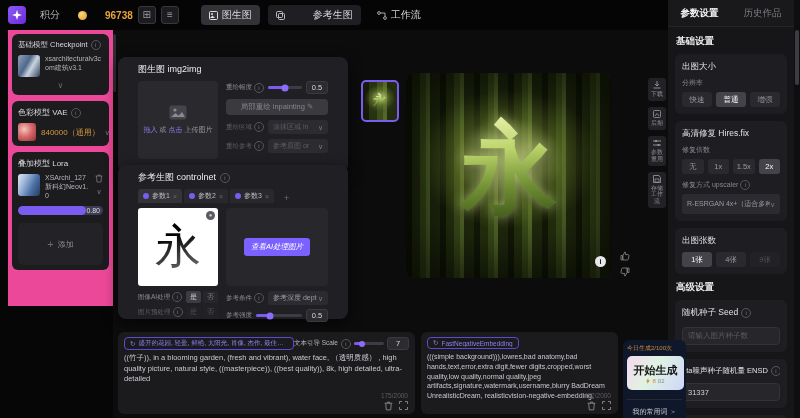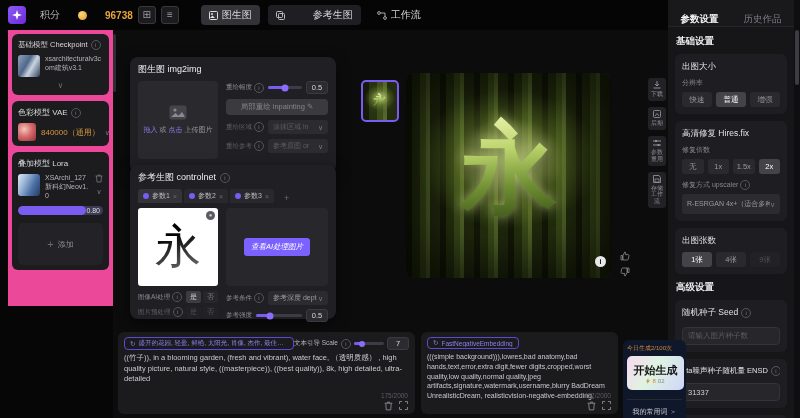--- a/index.html
+++ b/index.html
@@ -38,21 +38,21 @@
   .lslider{position:relative;height:9px;border-radius:5px;background:#3c3c55;margin-top:6px;overflow:hidden;}
   .lslider .fill{position:absolute;left:0;top:0;bottom:0;width:80%;background:#7a5cf0;border-radius:5px;}
   .lslider .val{position:absolute;right:3px;top:0;font-size:7px;color:#dedee4;line-height:9px;}
   .addbtn{margin-top:8px;height:42px;border-radius:5px;background:#232327;color:#8a8a92;font-size:8px;
           display:flex;align-items:center;justify-content:center;gap:4px;}
   .trash{color:#77777e;}
   
   .canvas{left:113px;top:30px;width:555px;height:388px;background:#0c0c0d;}
   .cscroll{left:113px;top:34px;width:3px;height:58px;background:#2e2e32;border-radius:2px;}
   
-  .fpanel{position:absolute;background:#202024;border-radius:8px;box-shadow:0 4px 14px rgba(0,0,0,.6);padding:6px 8px;margin-left:12px;}
+  .fpanel{position:absolute;background:#202024;border-radius:8px;box-shadow:0 4px 14px rgba(0,0,0,.6);padding:6px 20px;}
   .fptitle{font-size:9px;color:#ededf0;display:flex;align-items:center;gap:4px;margin-bottom:5px;}
   .upload{width:80px;height:78px;background:#2a2a2e;border-radius:4px;display:flex;flex-direction:column;
           align-items:center;justify-content:center;gap:5px;flex:none;}
   .uphint{font-size:7px;color:#9a9aa2;}
   .uphint b{color:#8f7ff0;font-weight:normal;}
   .ctrlcol{margin-left:8px;flex:1;display:flex;flex-direction:column;gap:5px;}
   .tinylab{font-size:6.5px;color:#8a8a92;white-space:nowrap;display:flex;align-items:center;gap:2px;}
   .dimlab{color:#5c5c63;}
   .slider{position:relative;height:3px;background:#3c3c44;border-radius:2px;flex:1;}
   .slider .fill{position:absolute;left:0;top:0;bottom:0;background:#7a5cf0;border-radius:2px;}
@@ -101,21 +101,21 @@
   .imginfo{left:595px;top:256px;width:11px;height:11px;border-radius:50%;background:#e8e8ea;color:#141414;
            font-size:7px;line-height:11px;text-align:center;font-weight:bold;}
   .thumbscol{left:620px;top:251px;display:flex;flex-direction:column;gap:6px;color:#8a8a90;}
   
   .vtools{left:648px;top:78px;width:18px;display:flex;flex-direction:column;gap:6px;}
   .vtool{background:#222226;border-radius:3px;padding:3px 1px;display:flex;flex-direction:column;
          align-items:center;gap:2px;color:#9a9aa2;}
   .vtool .vlab{font-size:6px;line-height:1.15;color:#8d8d94;text-align:center;word-break:break-all;}
   
   .rpanel{left:668px;top:0;width:126px;height:418px;background:#161618;}
-  .rtabs{height:26px;display:flex;align-items:flex-end;justify-content:space-around;border-bottom:1px solid #26262a;background:#19191c;}
+  .rtabs{height:26px;display:flex;align-items:center;justify-content:space-around;border-bottom:1px solid #26262a;background:#19191c;}
   .rtab{font-size:9.5px;color:#7c7c84;}
   .rtab.on{color:#f2f2f4;font-weight:bold;}
   .rcontent{padding:6px 7px;height:385px;overflow:hidden;}
   .rheader{font-size:9.5px;font-weight:bold;color:#ececef;margin:2px 0 6px 1px;}
   .rcard{background:#1e1e22;border-radius:6px;padding:7px;margin-bottom:7px;}
   .rctitle{font-size:8.5px;color:#e2e2e6;display:flex;align-items:center;gap:3px;margin-bottom:5px;white-space:nowrap;overflow:hidden;}
   .rlabel{font-size:7px;color:#85858d;margin-bottom:4px;display:flex;gap:2px;align-items:center;}
   .seg{display:flex;gap:4px;}
   .seg div{flex:1;height:15px;border-radius:3px;background:#29292e;color:#9a9aa2;font-size:7.5px;
            display:flex;align-items:center;justify-content:center;}

